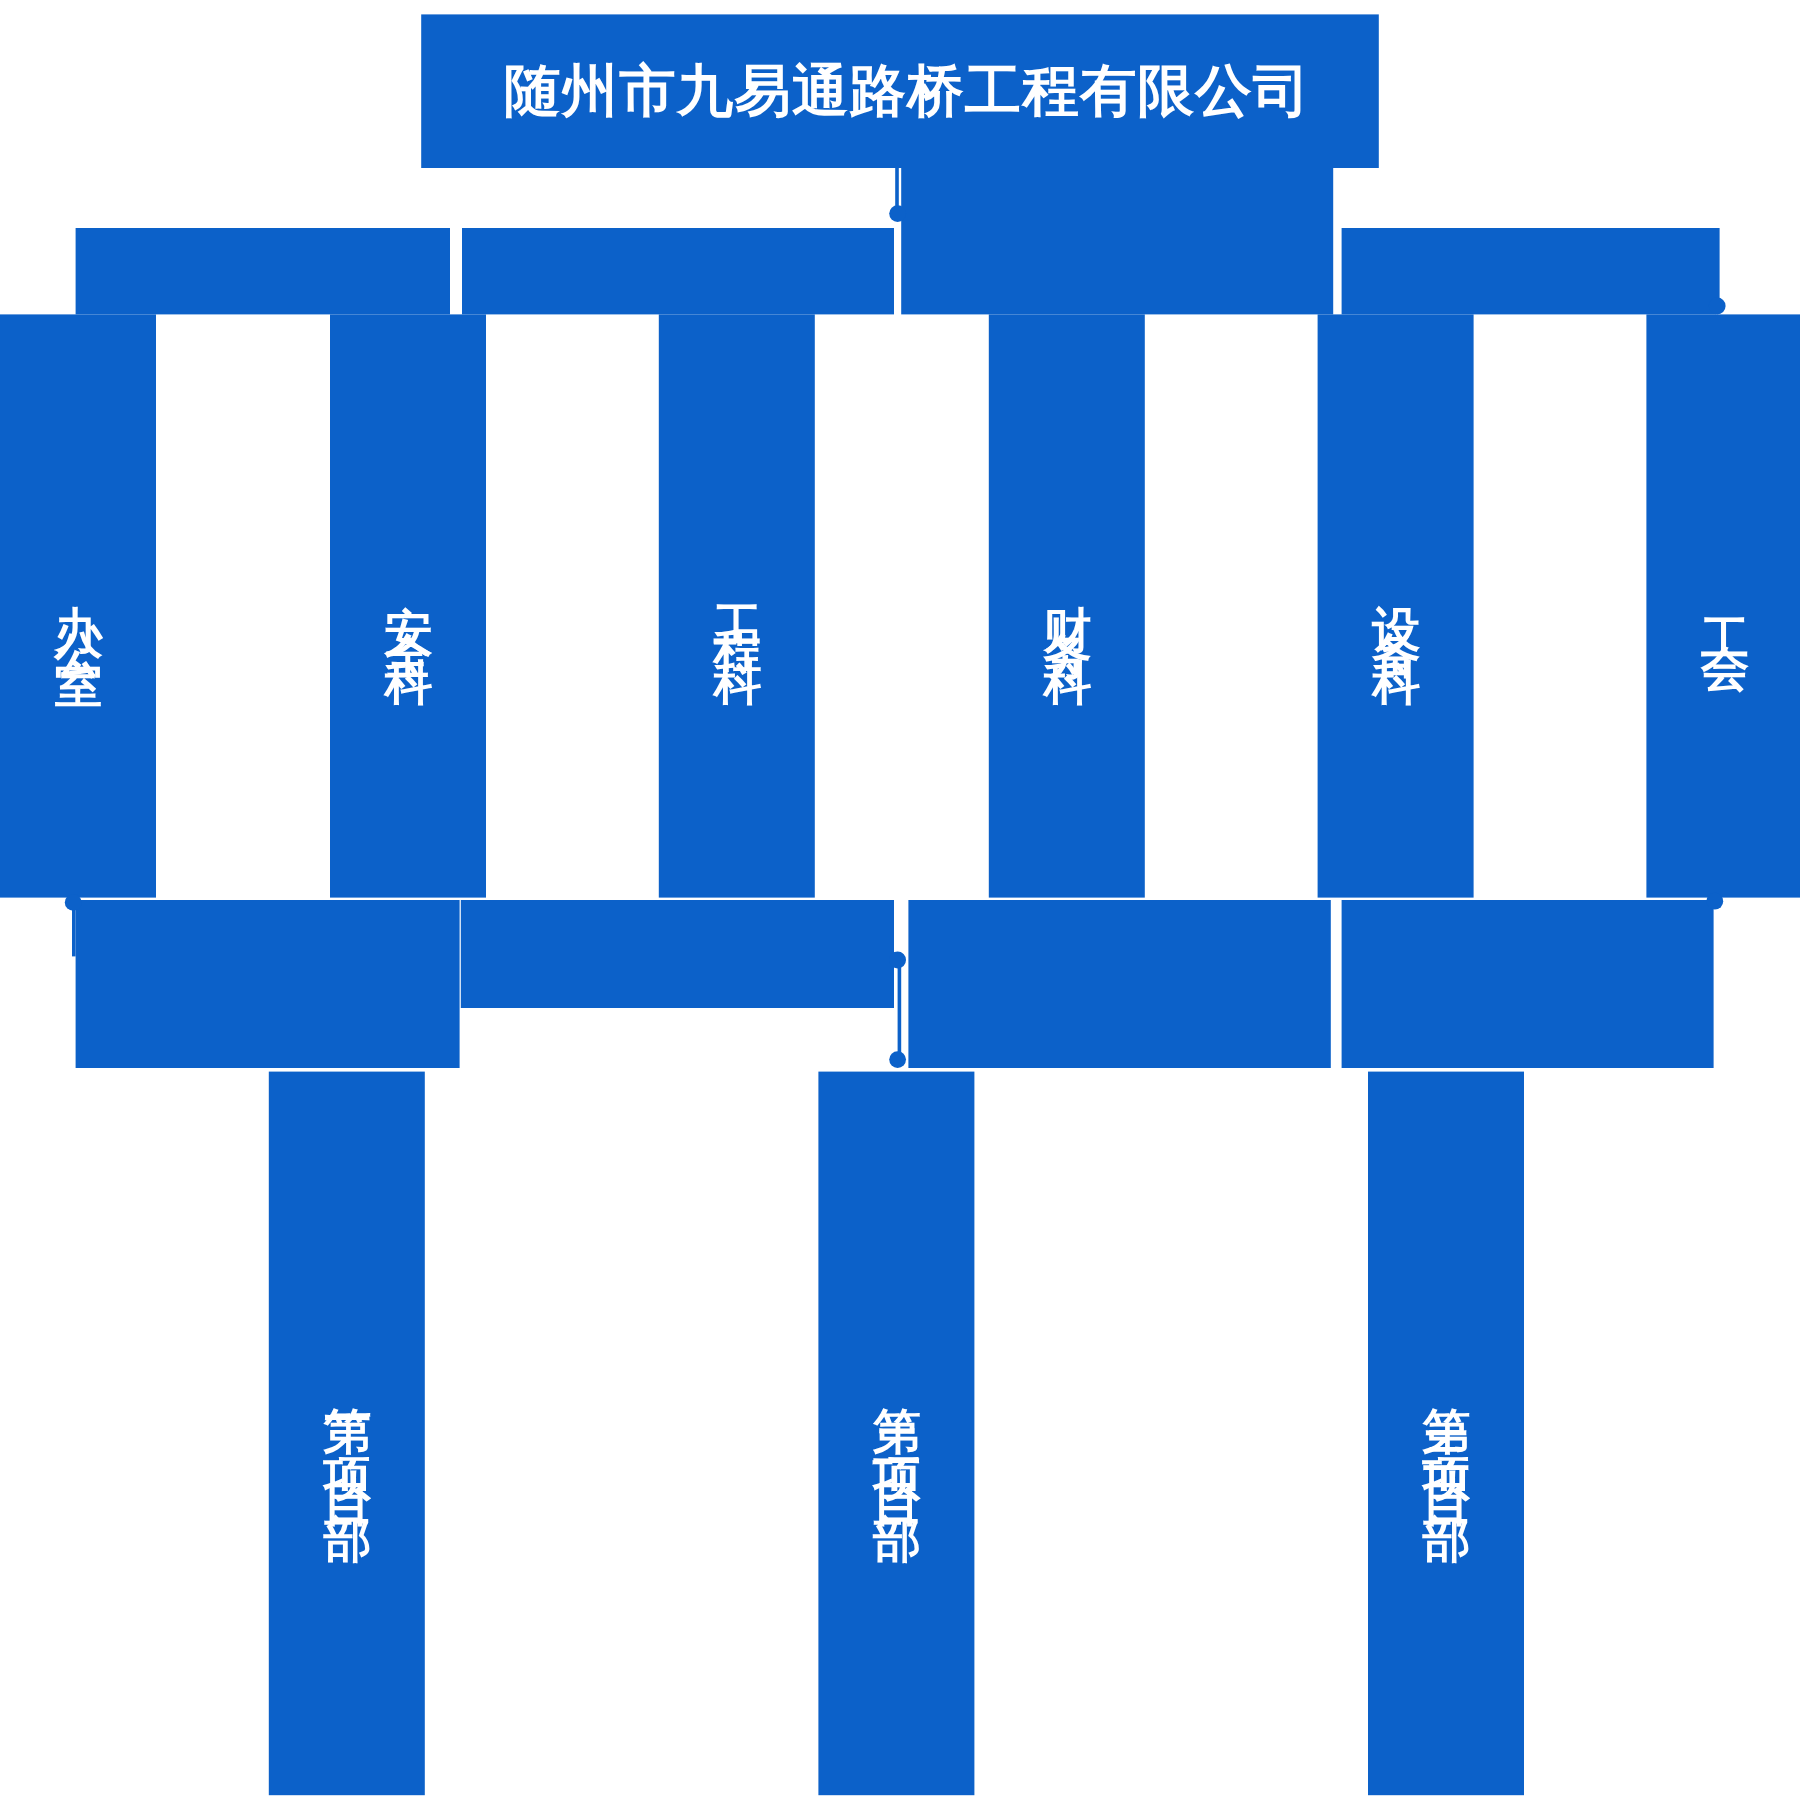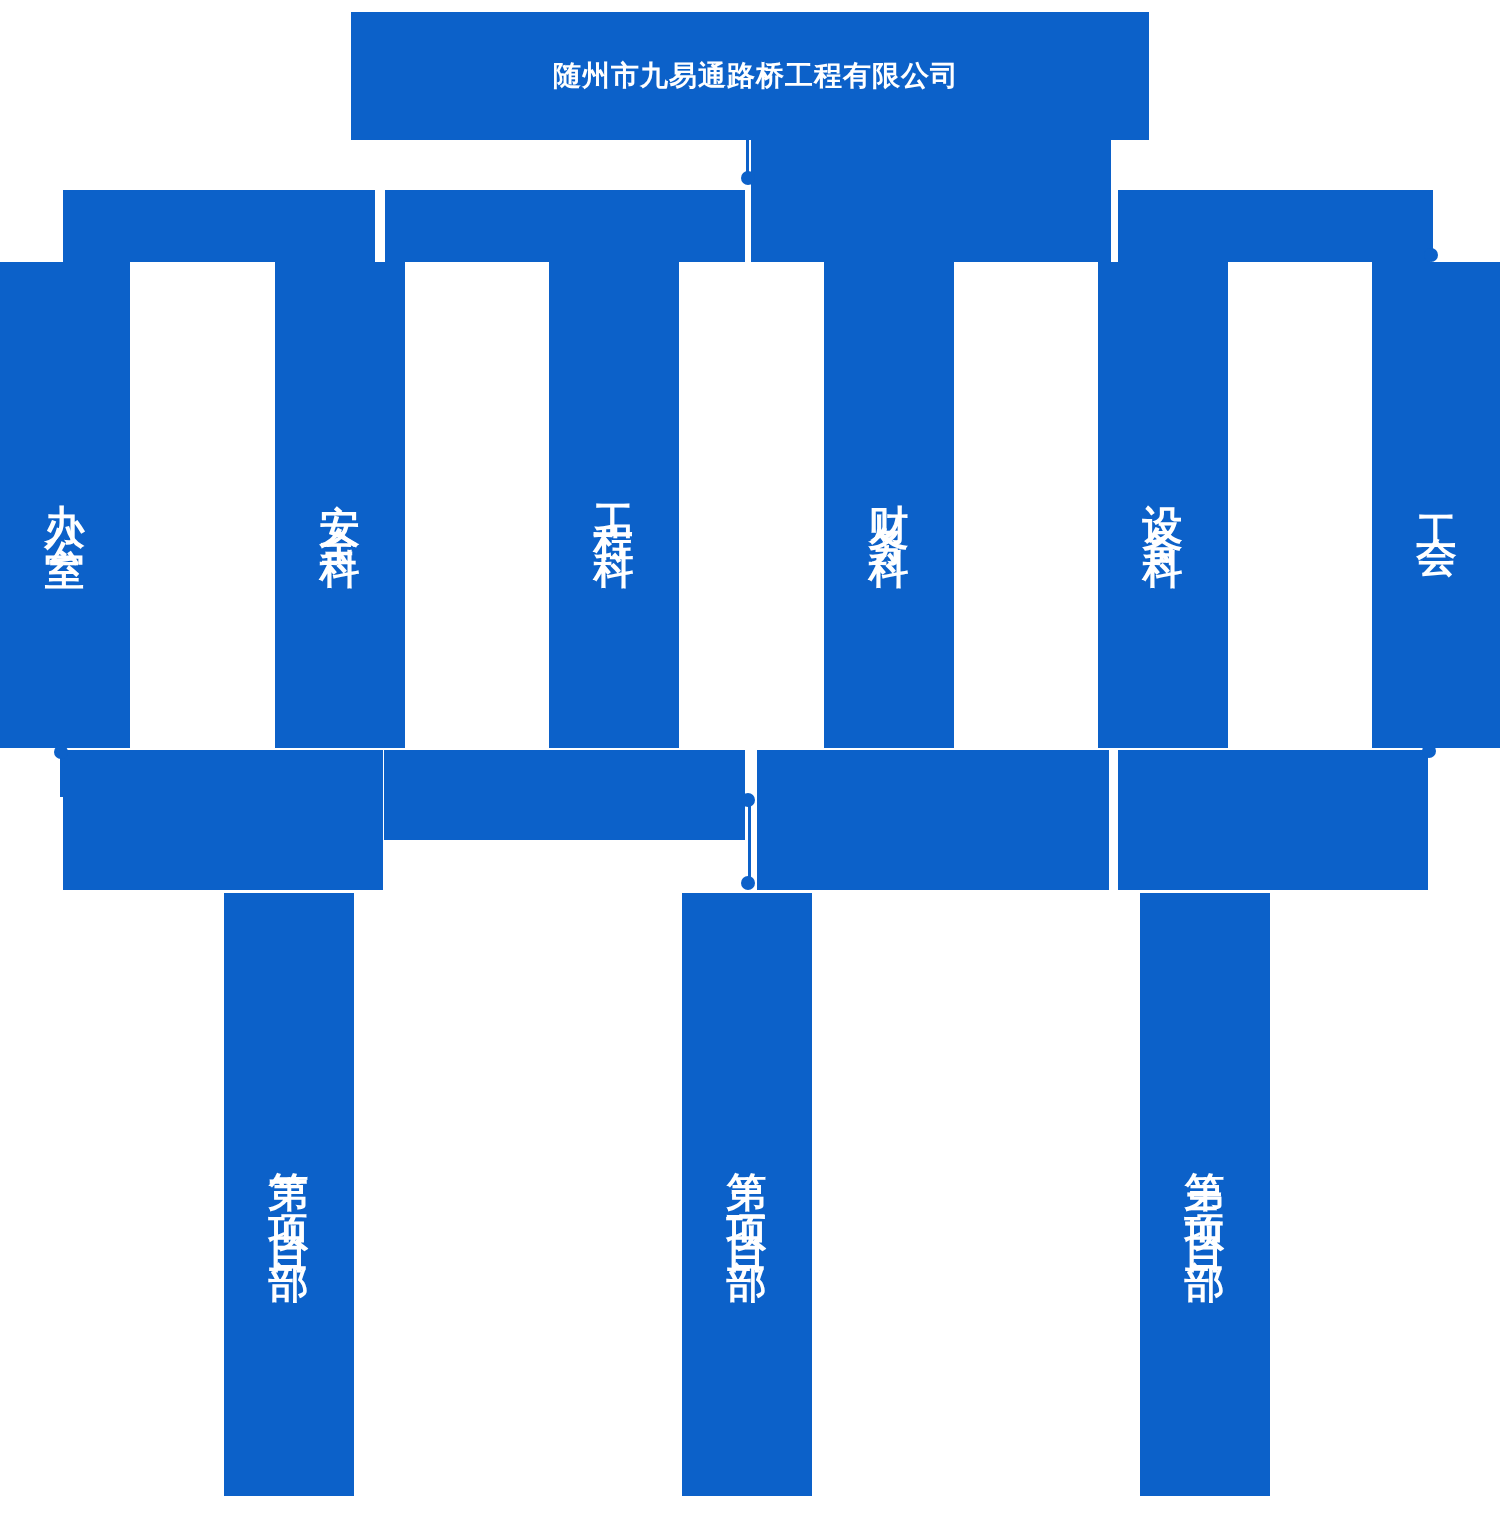--- a/index.html
+++ b/index.html
@@ -15,21 +15,21 @@
     position:absolute;
     background:#0c61c9;
     color:#ffffff;
     box-sizing:border-box;
     display:flex;
     align-items:center;
     justify-content:center;
     text-align:center;
   }
   .root{
-    font-size:28px;
+    font-size:47px;
     font-weight:bold;
     letter-spacing:1px;
     line-height:1.2;
     padding-left:12px;
   }
   .vert{
     writing-mode:vertical-rl;
     text-orientation:upright;
     font-size:40px;
     font-weight:bold;

